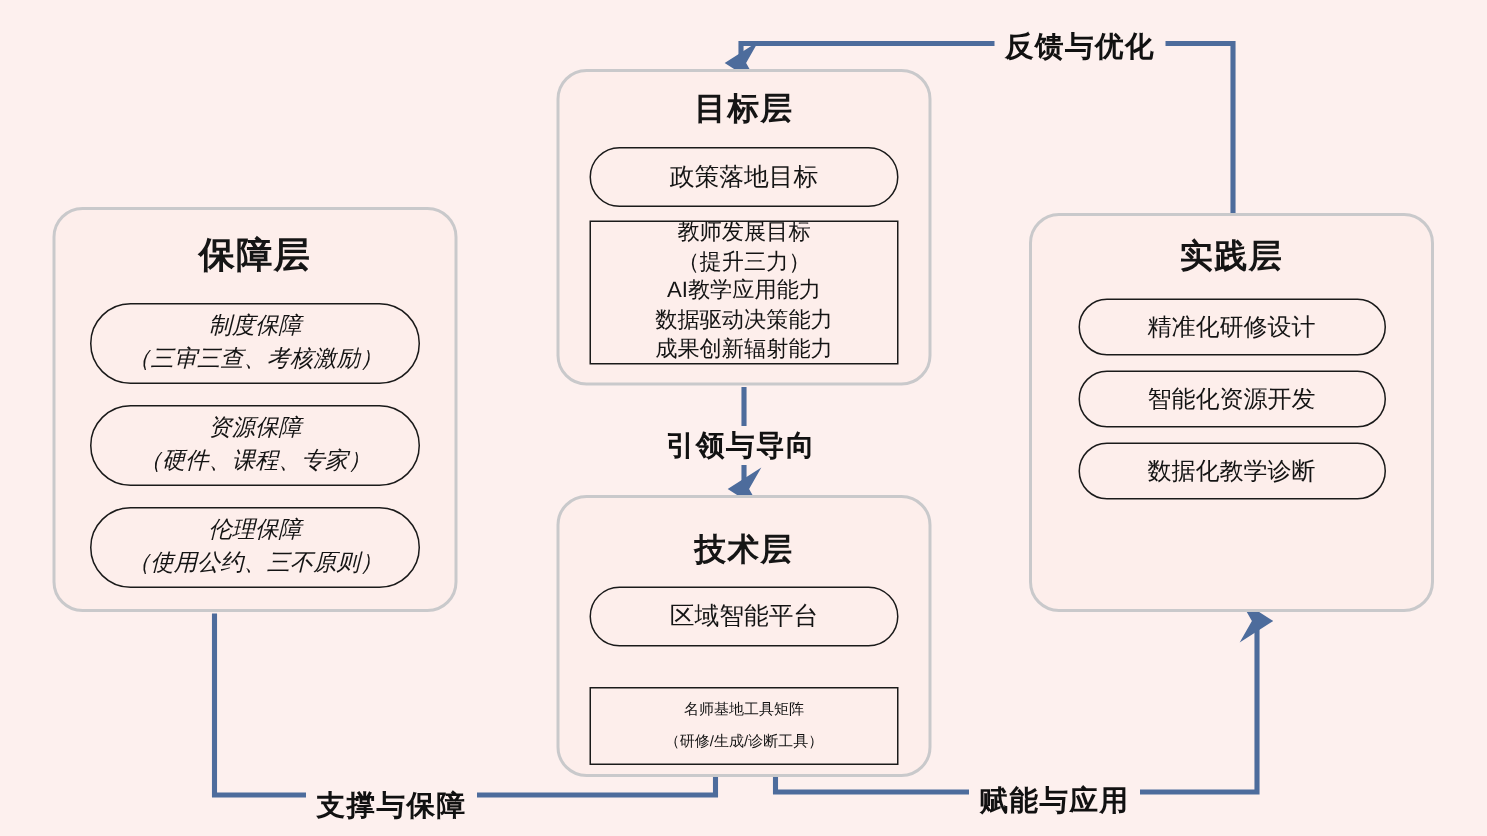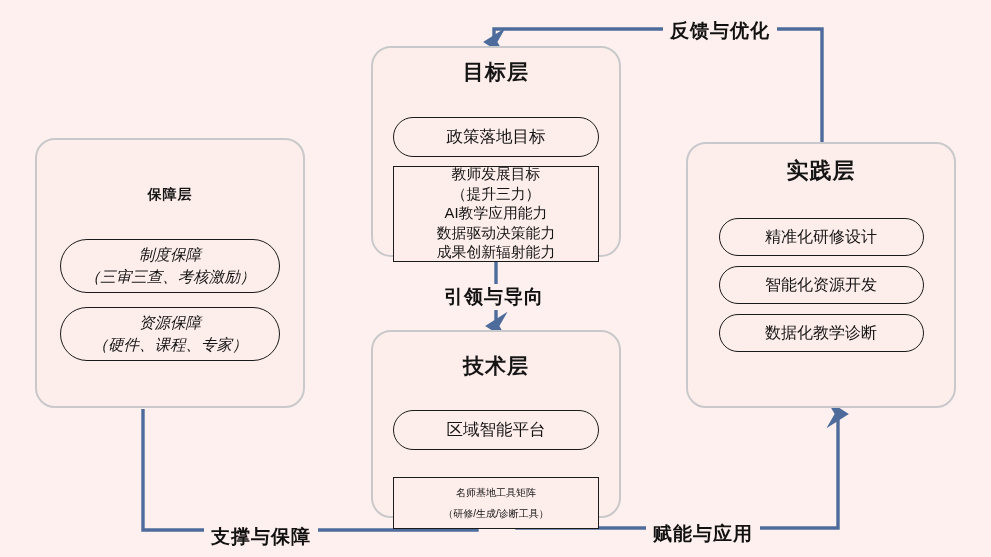--- a/index.html
+++ b/index.html
@@ -32,21 +32,20 @@
   .layer-card {
     position: absolute;
     z-index: 2;
     background: #fdeeeb;
     border: 2px solid #c9c9cb;
     border-radius: 20px;
     box-sizing: border-box;
     display: flex;
     flex-direction: column;
     align-items: center;
-    gap: 19px;
   }
   .layer-title {
     font-weight: bold;
     color: #151515;
     letter-spacing: 1px;
     text-align: center;
   }
   .pill-list {
     display: flex;
     flex-direction: column;
@@ -77,23 +76,22 @@
 
   
   #card-baozhang {
     left: 35px;
     top: 138px;
     width: 270px;
     height: 270px;
     padding-top: 14px;
   }
   #card-baozhang .layer-title {
-    font-size: 14px;
+    font-size: 24px;
     margin-bottom: 16px;
-    margin-top: 32px;
   }
   #card-baozhang .pill {
     width: 220px;
     height: 54px;
     margin-bottom: 14px;
     font-size: 15.5px;
     line-height: 22px;
     font-style: italic;
   }
 
@@ -212,20 +210,24 @@
     <div class="layer-title">保障层</div>
     <div class="pill-list">
       <div class="pill round">
         <span class="line">制度保障</span>
         <span class="line">（三审三查、考核激励）</span>
       </div>
       <div class="pill round">
         <span class="line">资源保障</span>
         <span class="line">（硬件、课程、专家）</span>
       </div>
+      <div class="pill round">
+        <span class="line">伦理保障</span>
+        <span class="line">（使用公约、三不原则）</span>
+      </div>
     </div>
   </div>
 
   <div class="layer-card" id="card-mubiao">
     <div class="layer-title">目标层</div>
     <div class="pill-list">
       <div class="pill round p1">
         <span class="line">政策落地目标</span>
       </div>
       <div class="pill rect p2">

